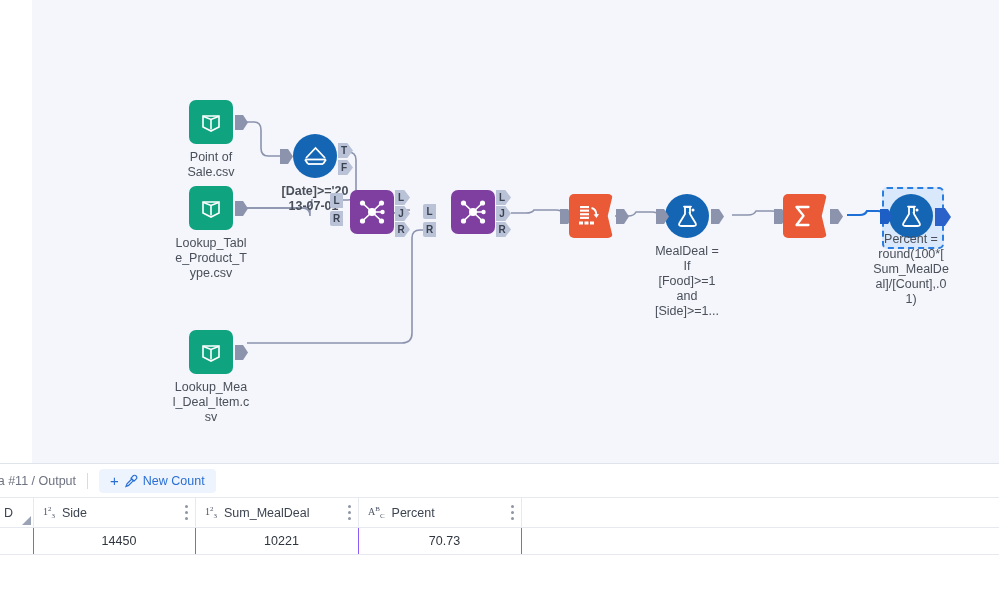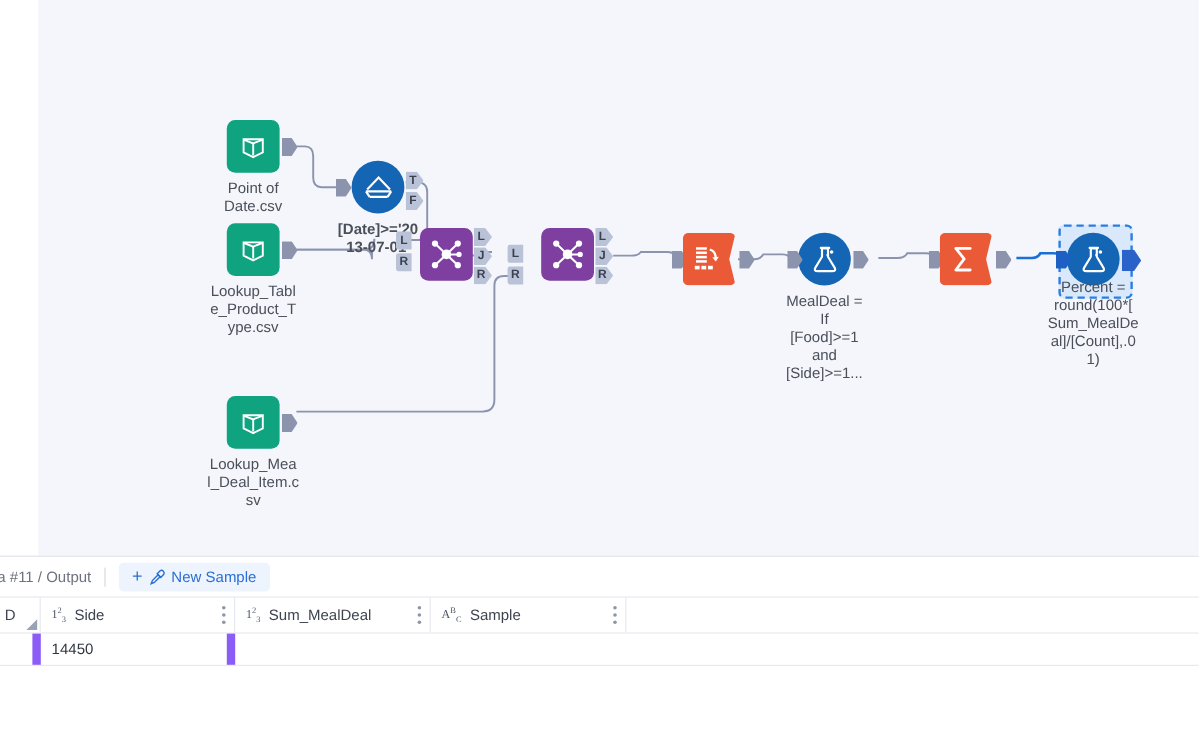--- a/index.html
+++ b/index.html
@@ -151,23 +151,23 @@
     cursor:pointer;
   }
   .kebab i{display:block;width:3px;height:3px;border-radius:50%;background:#8e96a4;}
   .grid-row{
     display:flex;height:26px;align-items:center;
     border-bottom:1px solid #e6e9ef;
   }
   .gr-cell{
     height:26px;line-height:26px;
     box-sizing:border-box;
-    border-right:7px solid #8b5cf6;
+    border-right:1px solid #8b5cf6;
     padding-left:9px;
-    font-size:12.5px;color:#30363f;
+    font-size:12.5px;color:#30363f;text-align:center;
   }
   .corner-tri{
     position:absolute;right:2px;bottom:2px;
     width:0;height:0;
     border-left:9px solid transparent;
     border-bottom:9px solid #9aa3b5;
   }
   .sub{font-size:7px;vertical-align:sub;}
   .sup{font-size:7px;vertical-align:super;}
 </style>
@@ -206,21 +206,21 @@
       <div class="tool-sq t-green">
         <svg width="26" height="26" viewBox="0 0 26 26">
           <path d="M4 7 L4 3 L11 3 L13 5.5 L22 5.5 L22 7 Z" fill="#ffffff" opacity="0"></path>
           <path d="M5 7 h16 v11 l-8 4 l-8 -4 Z" fill="none" stroke="#ffffff" stroke-width="1.6"></path>
           <path d="M13 10.5 v10" fill="none" stroke="#ffffff" stroke-width="1.6"></path>
           <path d="M5.5 7.5 L13 10.5 L20.5 7.5" fill="none" stroke="#ffffff" stroke-width="1.6"></path>
         </svg>
       </div>
       <div class="anchor out" style="left:46px;top:15px;"></div>
       <div class="node-label">Point of
-Date.csv</div>
+Sale.csv</div>
     </div>
 
     <div class="anchor in" style="position:absolute;left:248px;top:149px;"></div>
 
     <div class="node" style="left:261px;top:134px;">
       <div class="tool-circle t-blue">
         <svg width="27" height="27" viewBox="0 0 27 27">
           <path d="M4 15 L13.5 5 L23 15" fill="none" stroke="#ffffff" stroke-width="1.8"></path>
           <path d="M3 16.5 L24 16.5" stroke="#ffffff" stroke-width="1.8"></path>
           <path d="M6 21 L21 21" stroke="#ffffff" stroke-width="1.8"></path>
@@ -373,21 +373,21 @@
 
     <div class="results-toolbar">
       <div class="rt-path">ula #11 / Output</div>
       <div class="rt-sep"></div>
       <div class="new-sample">
         <span class="ns-plus">+</span>
         <svg width="14" height="14" viewBox="0 0 14 14">
           <path d="M9.5 1.6 a2.2 2.2 0 0 1 3 3 L10 7.2 L7 4.2 Z" fill="none" stroke="#2a6fd4" stroke-width="1.2"></path>
           <path d="M7.8 5 L3 9.8 L2 12.4 L4.6 11.4 L9.4 6.6 Z" fill="none" stroke="#2a6fd4" stroke-width="1.2"></path>
         </svg>
-        <span>New Sample</span>
+        <span>New Count</span>
       </div>
     </div>
 
     <div class="grid">
       <div class="grid-head">
 
         <div class="gh-cell" style="width:34px;padding-left:4px;position:relative;">
           <span class="cname">D</span>
           <span class="corner-tri"></span>
         </div>
@@ -407,31 +407,33 @@
           <span class="cname">Sum_MealDeal</span>
           <span class="kebab">
               <i></i>
               <i></i>
               <i></i>
             </span>
         </div>
 
         <div class="gh-cell" style="width:163px;">
           <span class="ctype">A<span class="sup">B</span><span class="sub">C</span></span>
-          <span class="cname">Sample</span>
+          <span class="cname">Percent</span>
           <span class="kebab">
               <i></i>
               <i></i>
               <i></i>
             </span>
         </div>
 
       </div>
 
       <div class="grid-row">
         <div class="gr-cell" style="width:34px;padding-left:4px;"></div>
         <div class="gr-cell" style="width:162px;">14450</div>
+        <div class="gr-cell" style="width:163px;">10221</div>
+        <div class="gr-cell" style="width:163px;">70.73</div>
       </div>
     </div>
 
   </div>
 
 </div>
 
 </body></html>

